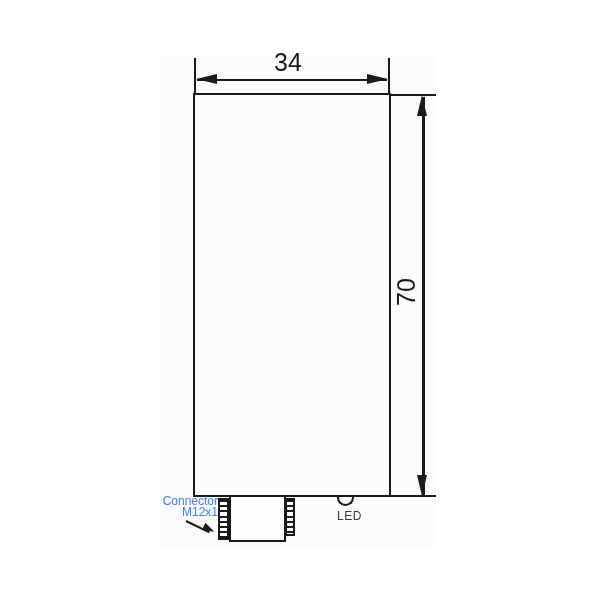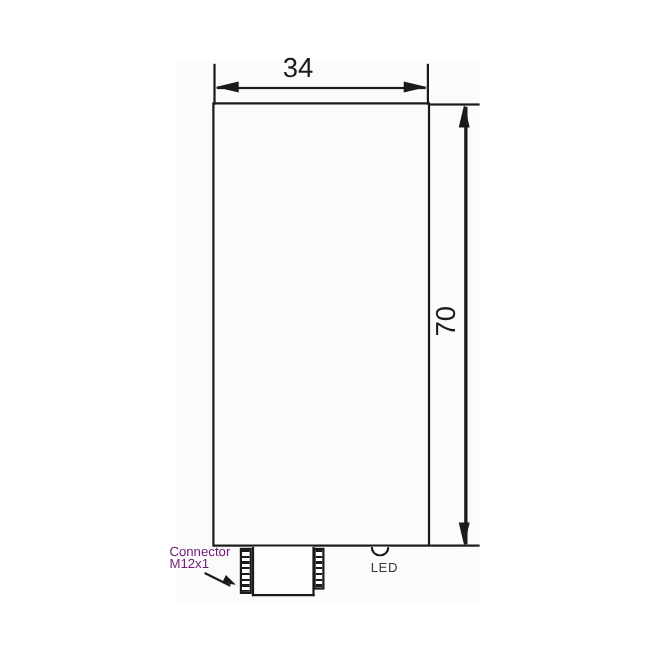--- a/index.html
+++ b/index.html
@@ -48,21 +48,21 @@
   }
   .arrow-34-right {
     left: 367px; top: 74.3px;
     border-left: 21px solid #1a1a1a;
     border-top: 5.5px solid transparent;
     border-bottom: 5.5px solid transparent;
   }
   .label-34 {
     position: absolute;
     left: 257px; top: 49px; width: 62px; height: 26px;
-    text-align: left;
+    text-align: center;
     font-size: 25px; line-height: 26px;
     color: #1a1a1a;
   }
 
   
   .ext-70-top    { left: 391px; top: 93.5px;  width: 45px; }
   .ext-70-bottom { left: 391px; top: 494.5px; width: 45px; }
   .dim-70        { left: 422.3px; top: 97px; height: 398px; }
   .arrow-70-up {
     left: 417.3px; top: 95px;
@@ -127,24 +127,24 @@
     font-size: 12px;
     letter-spacing: 0.5px;
     color: #3a3a3a;
   }
 
   
   .label-conn {
     position: absolute;
     left: 154px; top: 496px;
     width: 64px;
-    text-align: left;
+    text-align: right;
     font-size: 12px;
     line-height: 10.5px;
-    color: #701a75;
+    color: #3b82f6;
   }
   .label-conn span { display: block; }
 
   
   .pointer-line {
     position: absolute;
     left: 186px; top: 520px;
     width: 26px; height: 2.2px;
     background: #1a1a1a;
     transform: rotate(26deg);

